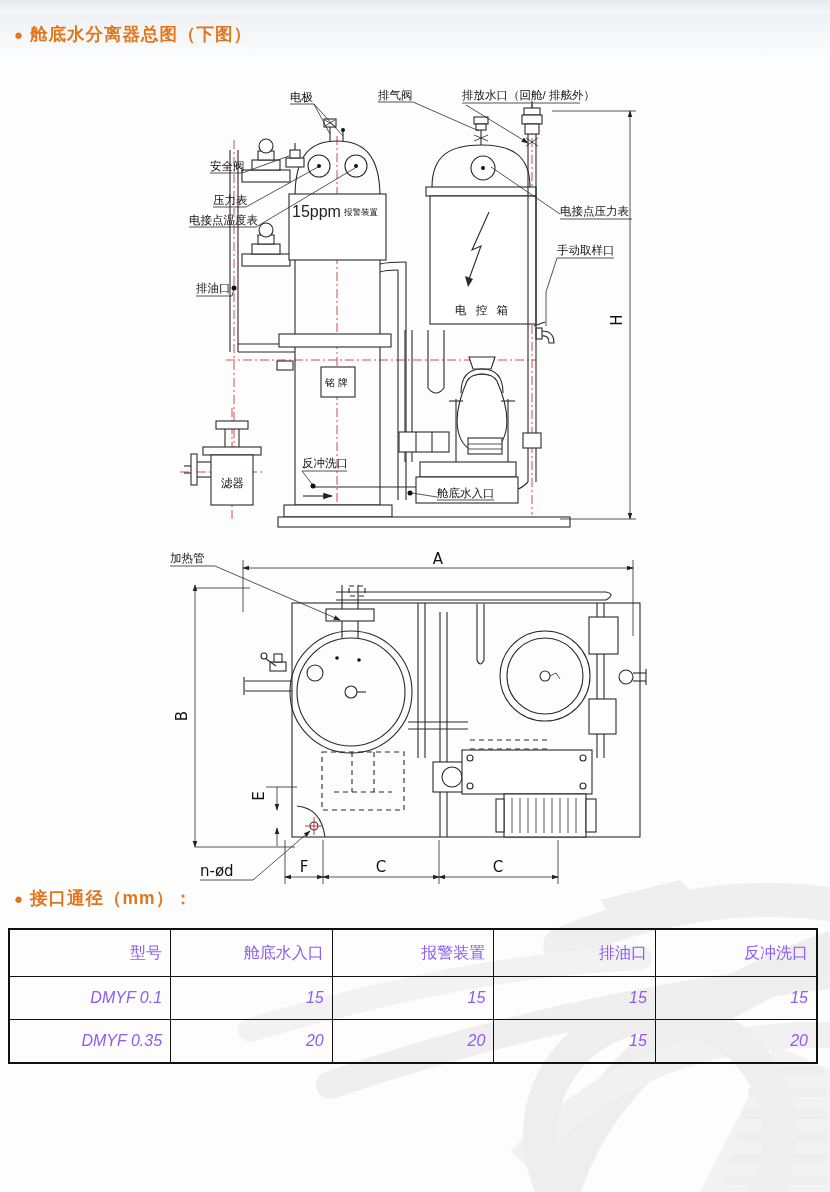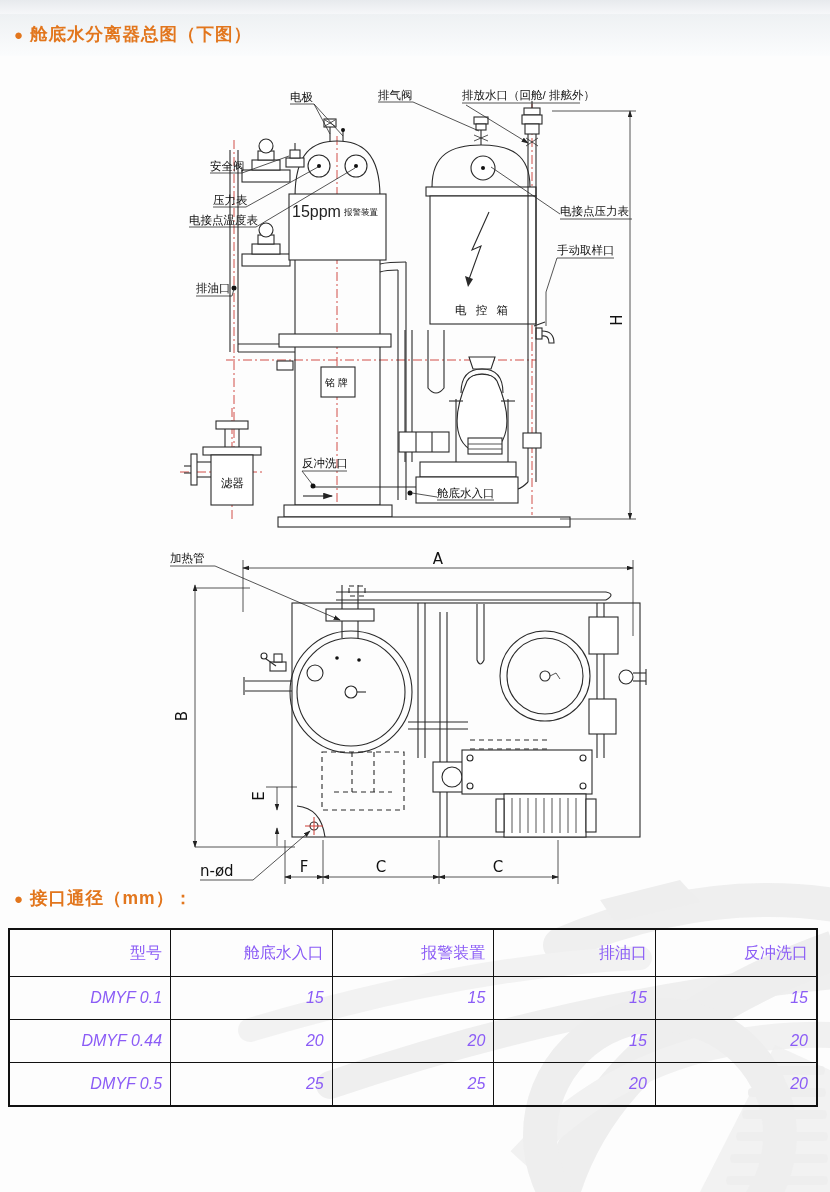--- a/index.html
+++ b/index.html
@@ -454,27 +454,20 @@
     </thead>
   <tbody>
       <tr>
         <td>DMYF 0.1</td>
         <td>15</td>
         <td>15</td>
         <td>15</td>
         <td>15</td>
       </tr>
       <tr>
-        <td>DMYF 0.44</td>
+        <td>DMYF 0.35</td>
         <td>20</td>
         <td>20</td>
         <td>15</td>
         <td>20</td>
       </tr>
-      <tr>
-        <td>DMYF 0.5</td>
-        <td>25</td>
-        <td>25</td>
-        <td>20</td>
-        <td>20</td>
-      </tr>
     </tbody>
 </table>
 
 </body></html>

